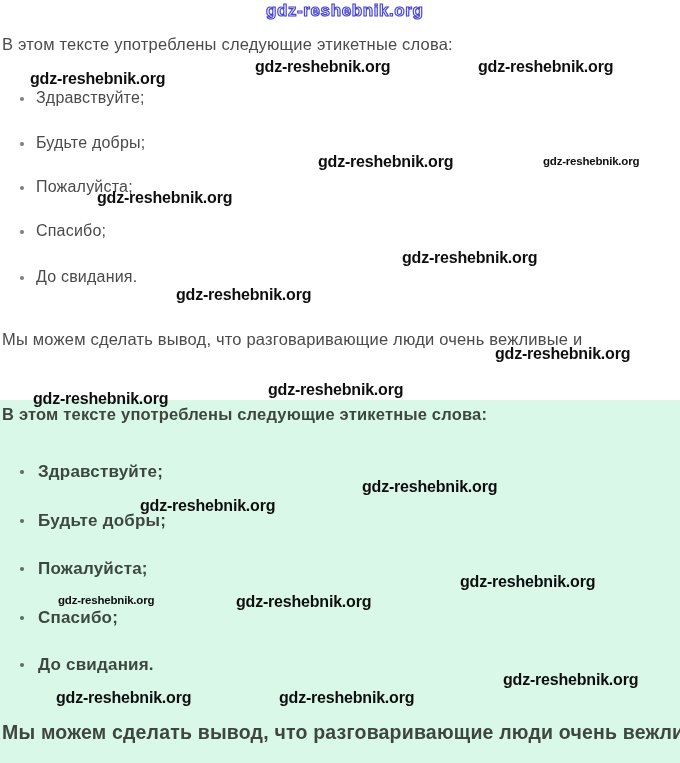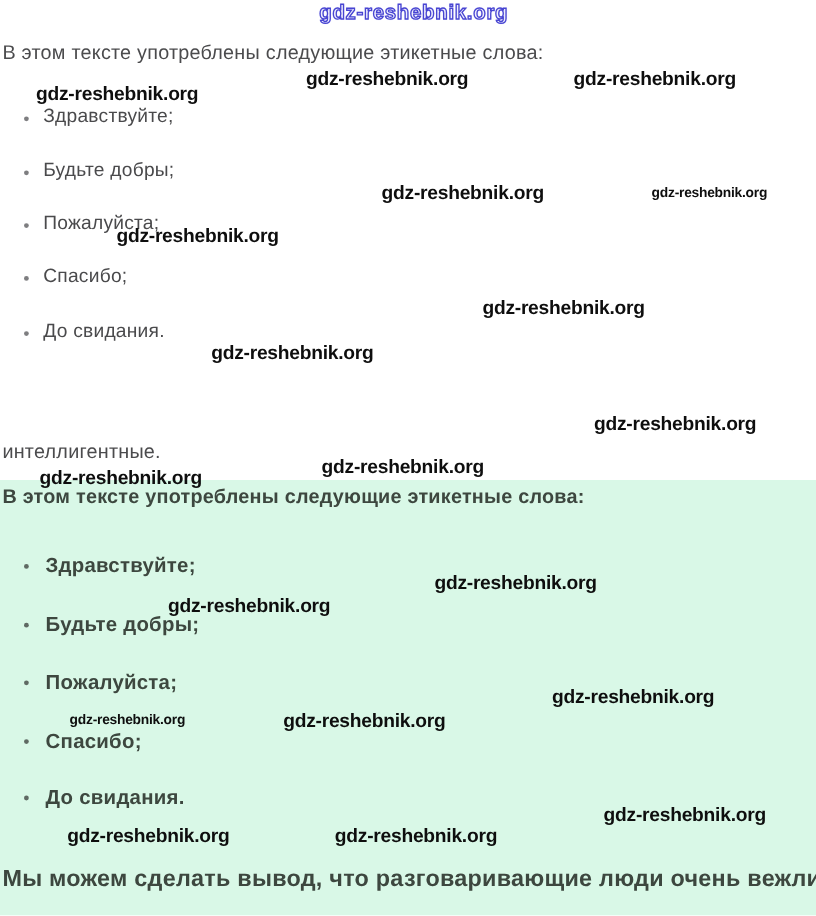--- a/index.html
+++ b/index.html
@@ -101,21 +101,21 @@
 
   <span class="dot" style="left:20px; top:186px"></span>
   <div class="t body-bullet" style="left:36px; top:178px">Пожалуйста;</div>
 
   <span class="dot" style="left:20px; top:230px"></span>
   <div class="t body-bullet" style="left:36px; top:222px">Спасибо;</div>
 
   <span class="dot" style="left:20px; top:276px"></span>
   <div class="t body-bullet" style="left:36px; top:268px">До свидания.</div>
 
-  <div class="t body-text" style="left:2px; top:368px">интеллигентные.</div>
+  <div class="t body-text" style="left:2px; top:330px">Мы можем сделать вывод, что разговаривающие люди очень вежливые и</div>
 
   <div class="t green-text" style="left:2px; top:405px">В этом тексте употреблены следующие этикетные слова:</div>
 
   <span class="dot dot-green" style="left:20px; top:470px"></span>
   <div class="t green-bullet" style="left:38px; top:462px">Здравствуйте;</div>
 
   <span class="dot dot-green" style="left:20px; top:519px"></span>
   <div class="t green-bullet" style="left:38px; top:511px">Будьте добры;</div>
 
   <span class="dot dot-green" style="left:20px; top:567px"></span>

